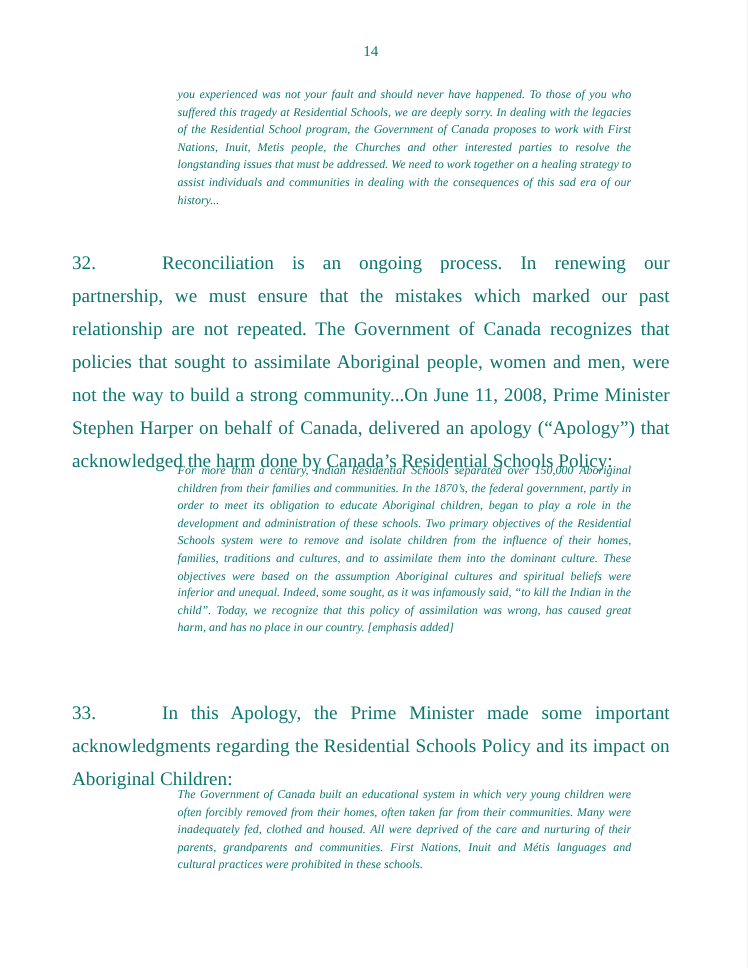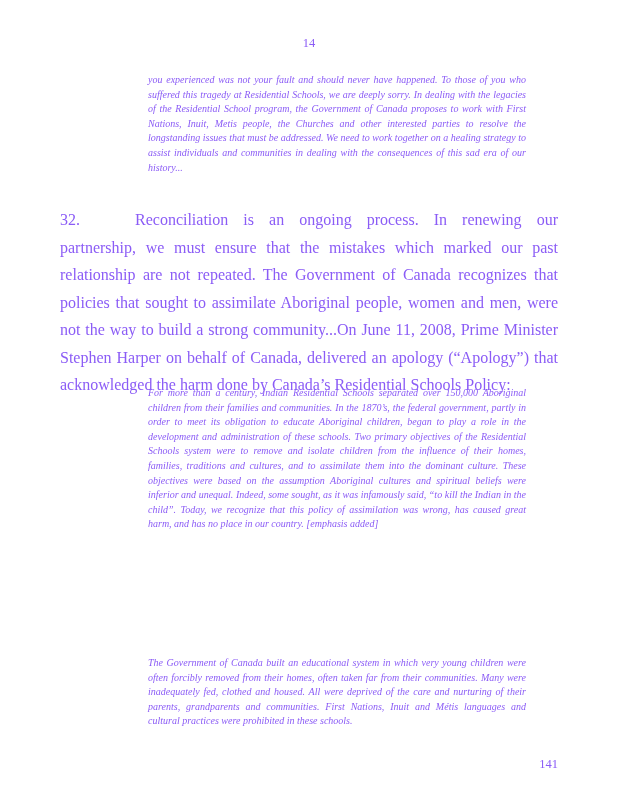--- a/index.html
+++ b/index.html
@@ -4,21 +4,21 @@
 <style>
   * { margin: 0; padding: 0; box-sizing: border-box; }
   html, body { background: #e8e8e8; }
   body { font-family: "Liberation Serif", serif; }
   .page {
     position: relative;
     width: 623px;
     height: 807px;
     margin: 0 auto;
     background: #ffffff;
-    color: #8b5cf6;
+    color: #0f766e;
     overflow: hidden;
   }
   .content {
     position: absolute;
     left: 60px;
     top: 0;
     width: 498px;
     height: 100%;
   }
   .pn-top {
@@ -72,19 +72,19 @@
   <div class="content">
 
     <div class="pn-top">14</div>
 
     <p class="quote quote-1">you experienced was not your fault and should never have happened.  To those of you who suffered this tragedy at Residential Schools, we are deeply sorry.  In dealing with the legacies of the Residential School program, the Government of Canada proposes to work with First Nations, Inuit, Metis people, the Churches and other interested parties to resolve the longstanding issues that must be addressed.  We need to work together on a healing strategy to assist individuals and communities in dealing with the consequences of this sad era of our history...</p>
 
     <p class="body-para para-32"><span class="para-num">32.</span><span>Reconciliation is an ongoing process.  In renewing our partnership, we must ensure that the mistakes which marked our past relationship are not repeated.  The Government of Canada recognizes that policies that sought to assimilate Aboriginal people, women and men, were not the way to build a strong community...On June 11, 2008, Prime Minister Stephen Harper on behalf of Canada, delivered an apology (“Apology”) that acknowledged the harm done by Canada’s Residential Schools Policy:</span></p>
 
     <p class="quote quote-2"><span>For more than a century, Indian Residential Schools separated over 150,000 Aboriginal children from their families and communities. In the 1870’s, the federal government, partly in order to meet its obligation to educate Aboriginal children, began to play a role in the development and administration of these schools.  </span><span class="seg-bold">Two primary objectives of the Residential Schools system were to remove and isolate children from the influence of their homes, families, traditions and cultures, and to assimilate them into the dominant culture.</span><span>  These objectives were based on the assumption Aboriginal cultures and spiritual beliefs were inferior and unequal. Indeed, some sought, as it was infamously said, </span><span class="seg-bold">“to kill the Indian in the child”</span><span>.  Today, we recognize that this policy of assimilation was wrong, has caused great harm, and has no place in our country. </span><span class="seg-bold">[emphasis added]</span></p>
 
+    <p class="body-para para-33"><span class="para-num">33.</span><span>In this Apology, the Prime Minister made some important acknowledgments regarding the Residential Schools Policy and its impact on Aboriginal Children:</span></p>
 
     <p class="quote quote-3">The Government of Canada built an educational system in which very young children were often forcibly removed from their homes, often taken far from their communities.  Many were inadequately fed, clothed and housed.  All were deprived of the care and nurturing of their parents, grandparents and communities.  First Nations, Inuit and Métis languages and cultural practices were prohibited in these schools.</p>
 
-    <div class="pn-bottom">141</div>
 
   </div>
 </div>
 
 </body></html>

